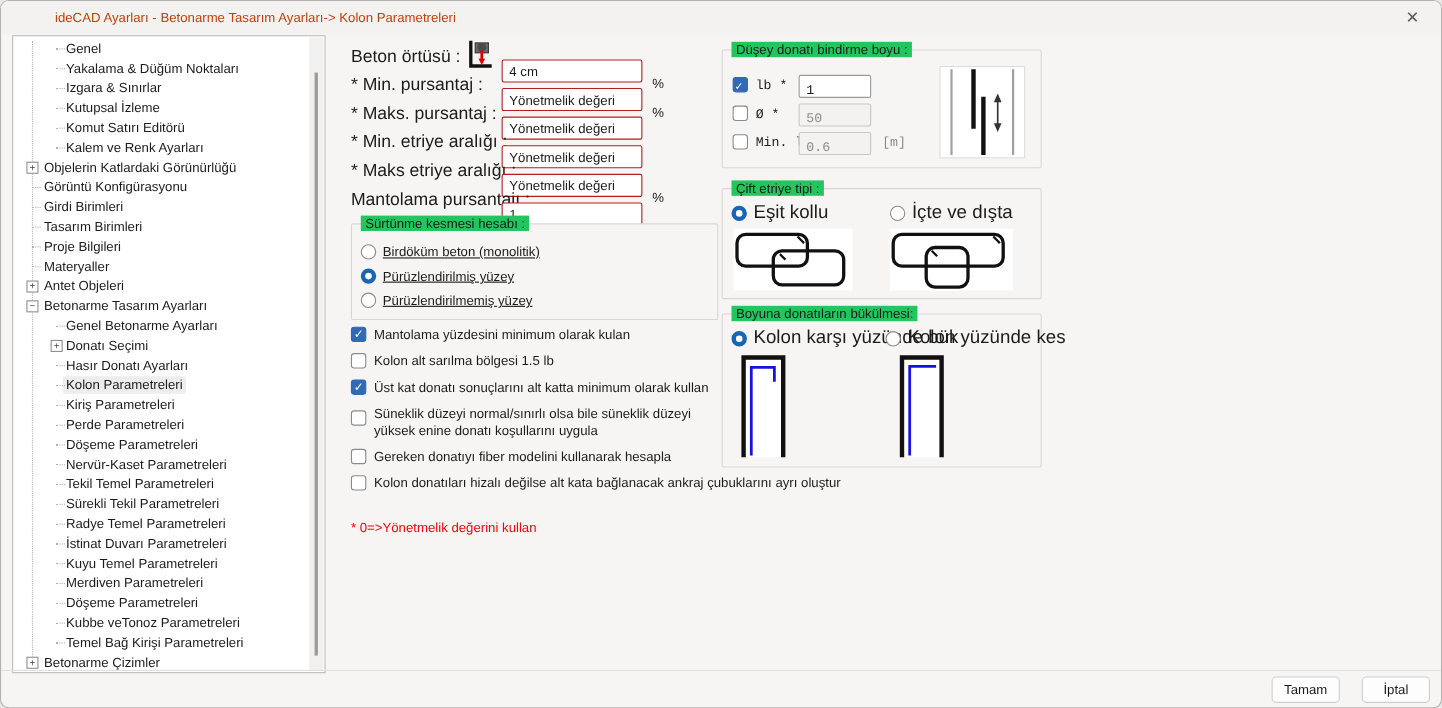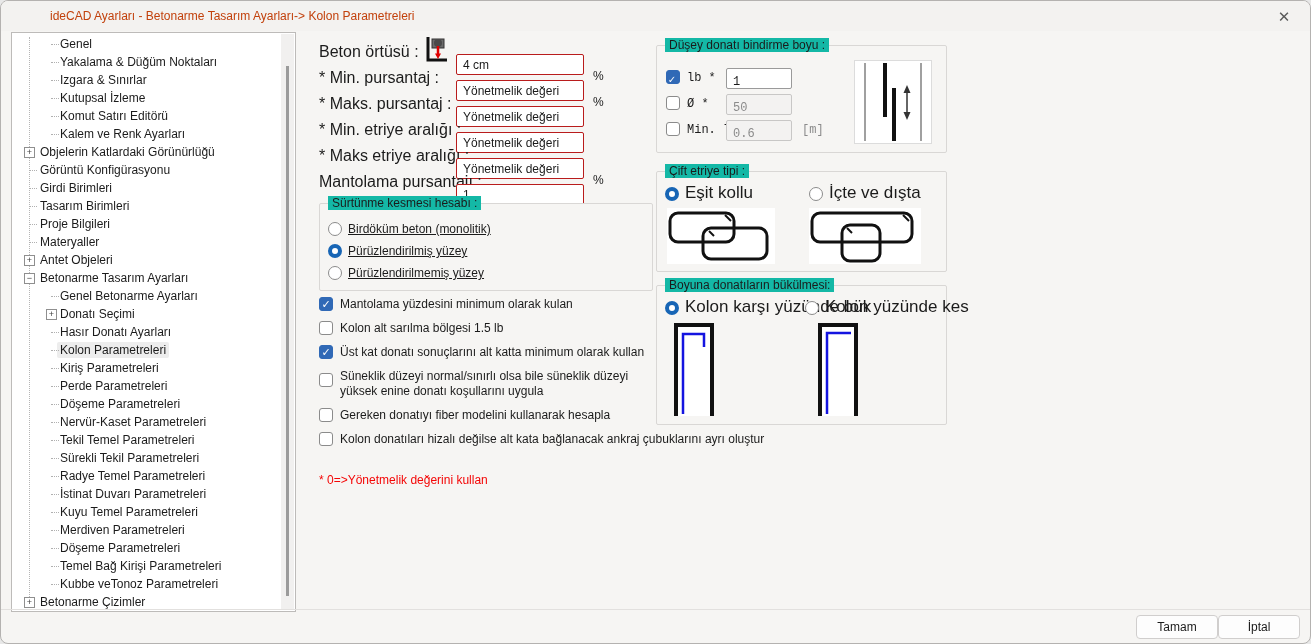--- a/index.html
+++ b/index.html
@@ -32,21 +32,21 @@
   
   .form-col{position:absolute;left:318px;top:38px;width:336px;}
   .frow{position:relative;height:21px;margin-bottom:5px;}
   .frow .flabel{position:absolute;left:0;top:4px;font-size:16px;}
   .tbox{position:absolute;left:137px;top:15px;width:128px;height:21px;background:#fff;
     border:1px solid #b91c1c;border-radius:2px;box-sizing:border-box;padding:3px 6px 0 6px;font-size:12px;}
   .fsuffix{position:absolute;left:274px;top:4px;font-size:12px;}
   .cover-icon{position:absolute;left:106px;top:-3px;width:24px;height:27px;}
   
   .group{position:absolute;border:1px solid #d9d7d5;border-radius:2px;background:#f6f5f3;}
-  .group>.gtitle{position:absolute;top:-8px;left:8px;background:#14b8a6;padding:0 4px;font-size:12px;}
+  .group>.gtitle{position:absolute;top:-8px;left:8px;background:#22c55e;padding:0 4px;font-size:12px;}
   
   .radio{display:inline-block;width:14px;height:14px;border-radius:50%;border:1px solid #8b8b8b;
     background:#fff;vertical-align:-3px;box-sizing:border-box;margin-right:6px;}
   .radio.sel{border:4.5px solid #1765b5;}
   .cb{display:inline-block;width:14px;height:14px;border:1px solid #8b8b8b;border-radius:3px;
     background:#fff;vertical-align:-3px;box-sizing:border-box;margin-right:7px;position:relative;}
   .cb.checked{background:#3069b6;border-color:#3069b6;}
   .cb.checked::after{content:'✓';position:absolute;left:1.5px;top:-1px;color:#fff;font-size:11px;}
   .opt-row{height:22px;line-height:22px;white-space:nowrap;}
   
@@ -57,21 +57,21 @@
   .footnote{position:absolute;left:318px;top:472px;color:#f40606;font-size:12px;}
   
   .lap-row{position:relative;height:21px;margin-bottom:5px;white-space:nowrap;line-height:21px;}
   .lap-row .lbox{position:absolute;left:60px;top:0;width:66px;height:21px;background:#fff;
     border:1px solid #9a9a9a;border-radius:2px;box-sizing:border-box;padding:3px 6px 0 6px;font-size:12px;}
   .lap-row .lbox.disabled{background:#f3f2f1;border-color:#c8c7c6;color:#8b8b8b;}
   .lap-row .lsuffix{position:absolute;left:136px;top:0;color:#8b8b8b;}
   .diagram{position:absolute;background:#fff;border:1px solid #dcdcdc;}
   
   .footer-line{position:absolute;left:0;right:0;top:608px;border-top:1px solid #e2e0de;}
-  .btn{position:absolute;top:614px;width:82px;height:24px;background:#fdfdfd;border:1px solid #d0cecd;
+  .btn{position:absolute;top:614px;width:62px;height:24px;background:#fdfdfd;border:1px solid #d0cecd;
     border-radius:4px;text-align:center;line-height:22px;font-size:12px;box-sizing:border-box;cursor:pointer;}
   .btn-ok{right:92px;}
   .btn-cancel{right:10px;}
   .img-label{font-size:17px;}
 </style>
 </head>
 <body>
 
 <div class="dialog">
 
@@ -105,22 +105,22 @@
         <div class="tree-item lvl2"><span class="tree-label">Perde Parametreleri</span></div>
         <div class="tree-item lvl2"><span class="tree-label">Döşeme Parametreleri</span></div>
         <div class="tree-item lvl2"><span class="tree-label">Nervür-Kaset Parametreleri</span></div>
         <div class="tree-item lvl2"><span class="tree-label">Tekil Temel Parametreleri</span></div>
         <div class="tree-item lvl2"><span class="tree-label">Sürekli Tekil Parametreleri</span></div>
         <div class="tree-item lvl2"><span class="tree-label">Radye Temel Parametreleri</span></div>
         <div class="tree-item lvl2"><span class="tree-label">İstinat Duvarı Parametreleri</span></div>
         <div class="tree-item lvl2"><span class="tree-label">Kuyu Temel Parametreleri</span></div>
         <div class="tree-item lvl2"><span class="tree-label">Merdiven Parametreleri</span></div>
         <div class="tree-item lvl2"><span class="tree-label">Döşeme Parametreleri</span></div>
+        <div class="tree-item lvl2"><span class="tree-label">Kubbe veTonoz Parametreleri</span></div>
         <div class="tree-item lvl2"><span class="tree-label">Temel Bağ Kirişi Parametreleri</span></div>
-        <div class="tree-item lvl2"><span class="tree-label">Kubbe veTonoz Parametreleri</span></div>
         <div class="tree-item lvl1 has-exp"><span class="expander">+</span><span class="tree-label">Betonarme Çizimler</span></div>
       </div>
     <div class="tree-scroll">
       <div class="tree-thumb"></div>
     </div>
   </div>
 
   <div class="form-col" id="form-fields">
       <div class="frow">
         <span class="flabel">Beton örtüsü :</span>

